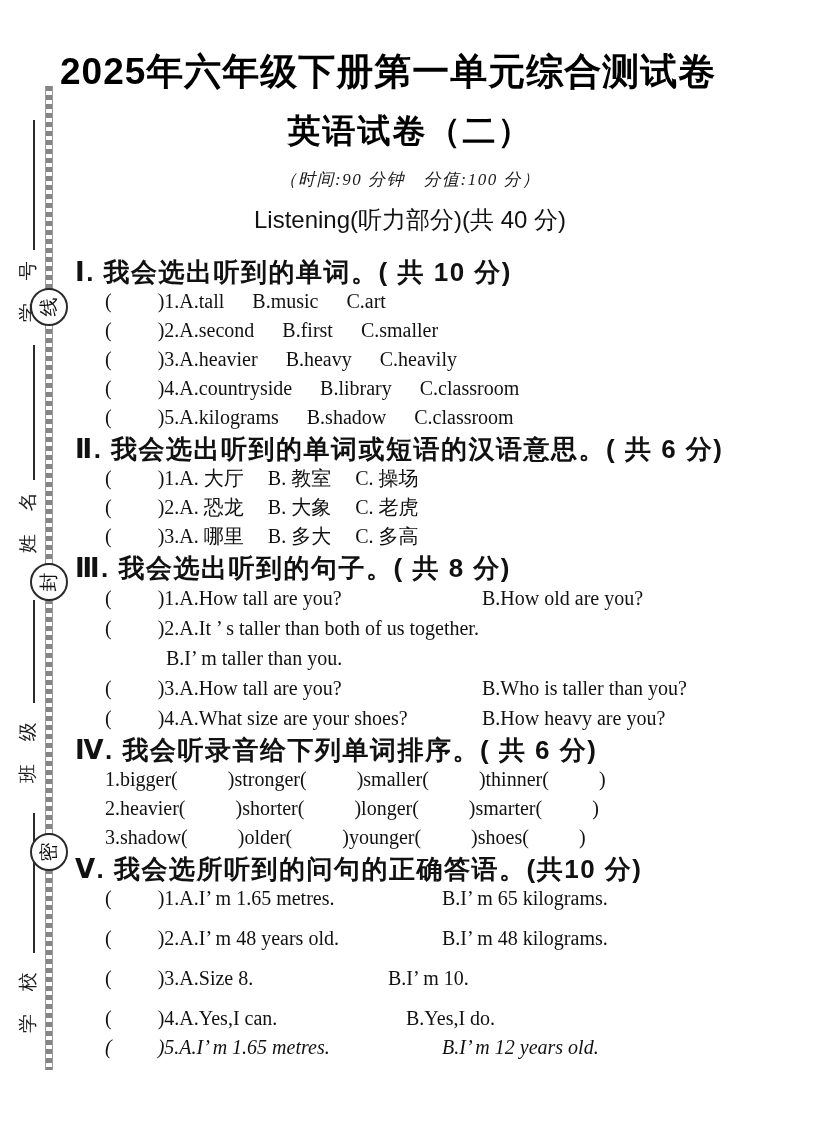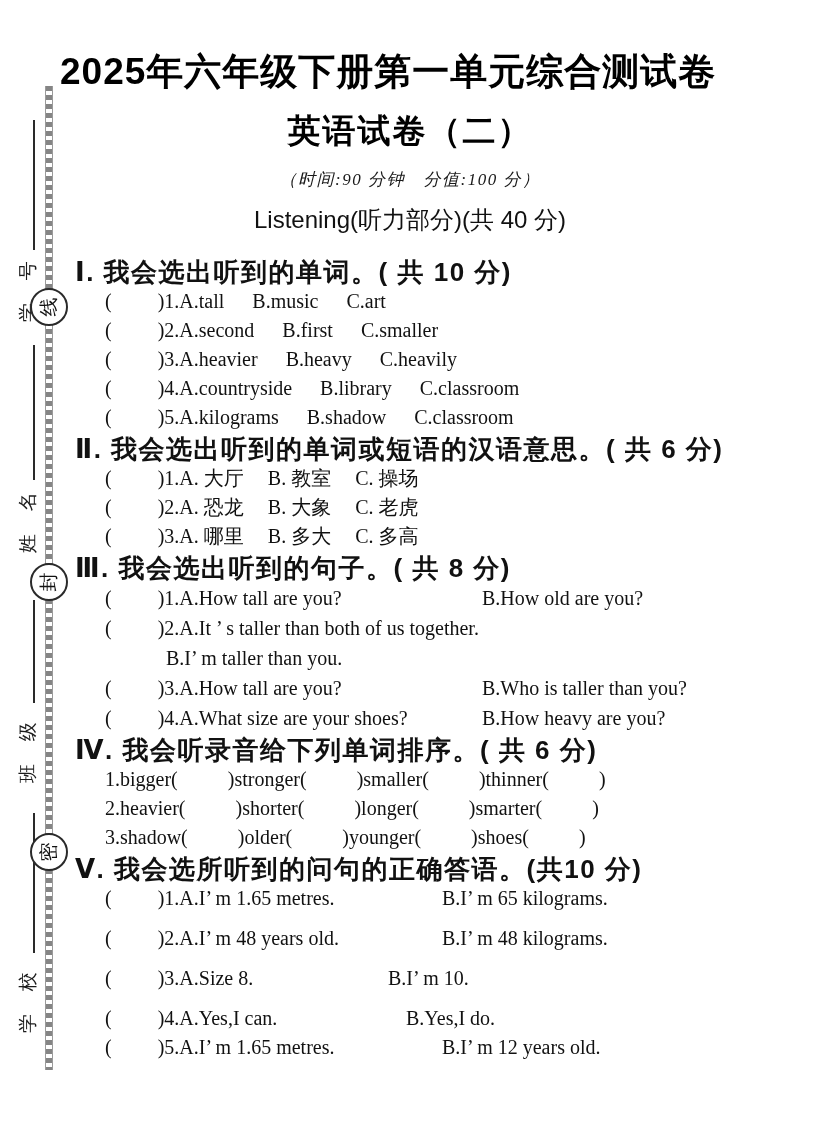--- a/index.html
+++ b/index.html
@@ -53,21 +53,21 @@
   .subrow{padding-left:106px;}
   .ans-blank .gap{display:inline-block;width:46px;}
   .ans-blank .gap.ord{width:50px;}
   .opt-gap{margin-left:28px;text-align:right;}
   .sec-II .opt-gap{margin-left:24px;}
   .opt-b{position:absolute;left:422px;top:0;}
   .sec-V .opt-b{left:382px;}
   .sec-V .row:nth-child(3) .opt-b{left:328px;}
   .sec-V .row:nth-child(4) .opt-b{left:346px;}
   .sec-V .row + .row{margin-top:11px;}
-  .sec-V .row:nth-child(5){margin-top:0;}
+  .sec-V .row:nth-child(5){margin-top:0;font-style:italic;}
 </style>
 </head>
 <body>
 
 <div class="page">
 
   <aside class="seal">
     <div class="stitch"></div>
 
     <div class="fill-line" style="top:120px;height:130px"></div>

